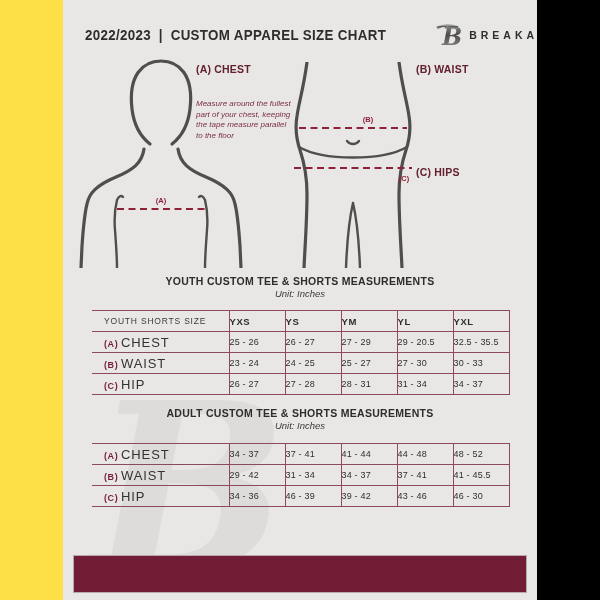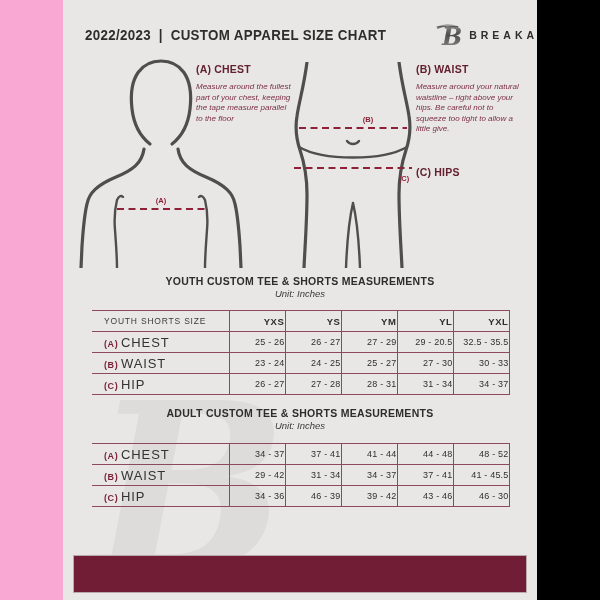--- a/index.html
+++ b/index.html
@@ -1,18 +1,18 @@
 <!DOCTYPE html>
 <html><head>
 <meta charset="utf-8">
 <style>
   * { margin: 0; padding: 0; box-sizing: border-box; }
   html, body { width: 600px; height: 600px; background: #000; overflow: hidden;
     font-family: "Liberation Sans", sans-serif; }
-  .stage { position: relative; width: 484px; height: 600px; background: #f9a8d4; }
+  .stage { position: relative; width: 484px; height: 600px; background: #fde047; }
   .panel { position: absolute; left: 63px; top: 0; width: 474px; height: 600px;
     background: #e8e7e5; overflow: hidden; }
 
   
   .hdr { position: absolute; left: 0; top: 20px; width: 474px; padding: 0 22px;
     display: flex; align-items: center; justify-content: space-between; }
   .hdr-title { display: inline-flex; gap: 9px; align-items: baseline;
     font-weight: 800; font-size: 15.5px; letter-spacing: 0.4px; color: #2e2d2b;
     transform: scaleX(0.86); transform-origin: left center; white-space: nowrap; }
   .brandwrap { display: flex; align-items: center; gap: 6px; }
@@ -22,35 +22,35 @@
   .fig { position: absolute; }
   .fig path, .fig line.body { fill: none; stroke: #4f4e4c; stroke-width: 3.2;
     stroke-linecap: round; }
   .fig path.thin { stroke-width: 2.4; }
   .dash { stroke: #8e2038; stroke-width: 2.2; stroke-dasharray: 7 4.5; fill: none; }
   .figlabel { font-family: "Liberation Sans", sans-serif; font-weight: 700;
     font-size: 7.5px; fill: #8e2038; }
 
   .mblock { position: absolute; }
   .mhead { font-weight: 800; font-size: 10.5px; color: #63202f; letter-spacing: 0.2px; }
-  .mdesc { margin-top: 7px; font-style: italic; font-size: 8px; line-height: 10.5px;
+  .mdesc { margin-top: 24px; font-style: italic; font-size: 8px; line-height: 10.5px;
     color: #7c2d49; white-space: pre-line; }
 
   
   .sec-title { position: absolute; left: 0; width: 474px; text-align: center;
     font-weight: 800; font-size: 10.5px; letter-spacing: 0.3px; color: #2d2d2d; }
   .unit { position: absolute; left: 0; width: 474px; text-align: center;
     font-style: italic; font-size: 9.5px; color: #3c3c3c; }
 
   table.size-table { position: absolute; left: 29px; border-collapse: collapse;
     width: 417px; table-layout: fixed; }
   table.size-table col.c0 { width: 137px; }
   table.size-table col.cn { width: 56px; }
   .size-table td { border: 1px solid #8d4a5c; height: 21px; background: transparent;
-    text-align: right; vertical-align: middle; color: #2f2f2f; font-size: 9px;
+    text-align: left; vertical-align: middle; color: #2f2f2f; font-size: 9px;
     letter-spacing: 0.2px; }
   .size-table tr td:first-child { border-left: none; text-align: left;
     padding-left: 12px; }
   .size-table td.szhead { font-weight: 700; font-size: 9.5px; letter-spacing: 0.6px;
     color: #2c2c2c; }
   .size-table td.corner { font-size: 8.5px; letter-spacing: 0.8px; color: #3b3b3b; }
   .rowkey { color: #7a1f35; font-weight: 700; letter-spacing: 0.6px; }
   .rowname { color: #333; letter-spacing: 0.9px; font-size: 13px; }
 
   
@@ -109,21 +109,20 @@
       <line class="dash" x1="3" y1="106" x2="121" y2="106"></line>
       <text class="figlabel" x="113" y="119" text-anchor="middle">(C)</text>
     </svg>
 
     <div class="mblock" style="left:133px; top:63px; width:97px;">
       <div class="mhead">(A) CHEST</div>
       <div class="mdesc">Measure around the fullest part of your chest, keeping the tape measure parallel to the floor</div>
     </div>
     <div class="mblock" style="left:353px; top:63px; width:105px;">
       <div class="mhead">(B) WAIST</div>
-      <div class="mdesc">Measure around your natural waistline – right above your hips. Be careful not to squeeze too tight to allow a little give.</div>
     </div>
     <div class="mblock" style="left:353px; top:166px; width:112px;">
       <div class="mhead">(C) HIPS</div>
     </div>
 
     <div class="watermark">B</div>
 
     <div class="sec-title" style="top:275px;">YOUTH CUSTOM TEE &amp; SHORTS MEASUREMENTS</div>
     <div class="unit" style="top:288px;">Unit: Inches</div>
     <table class="size-table" style="top:310px;">

